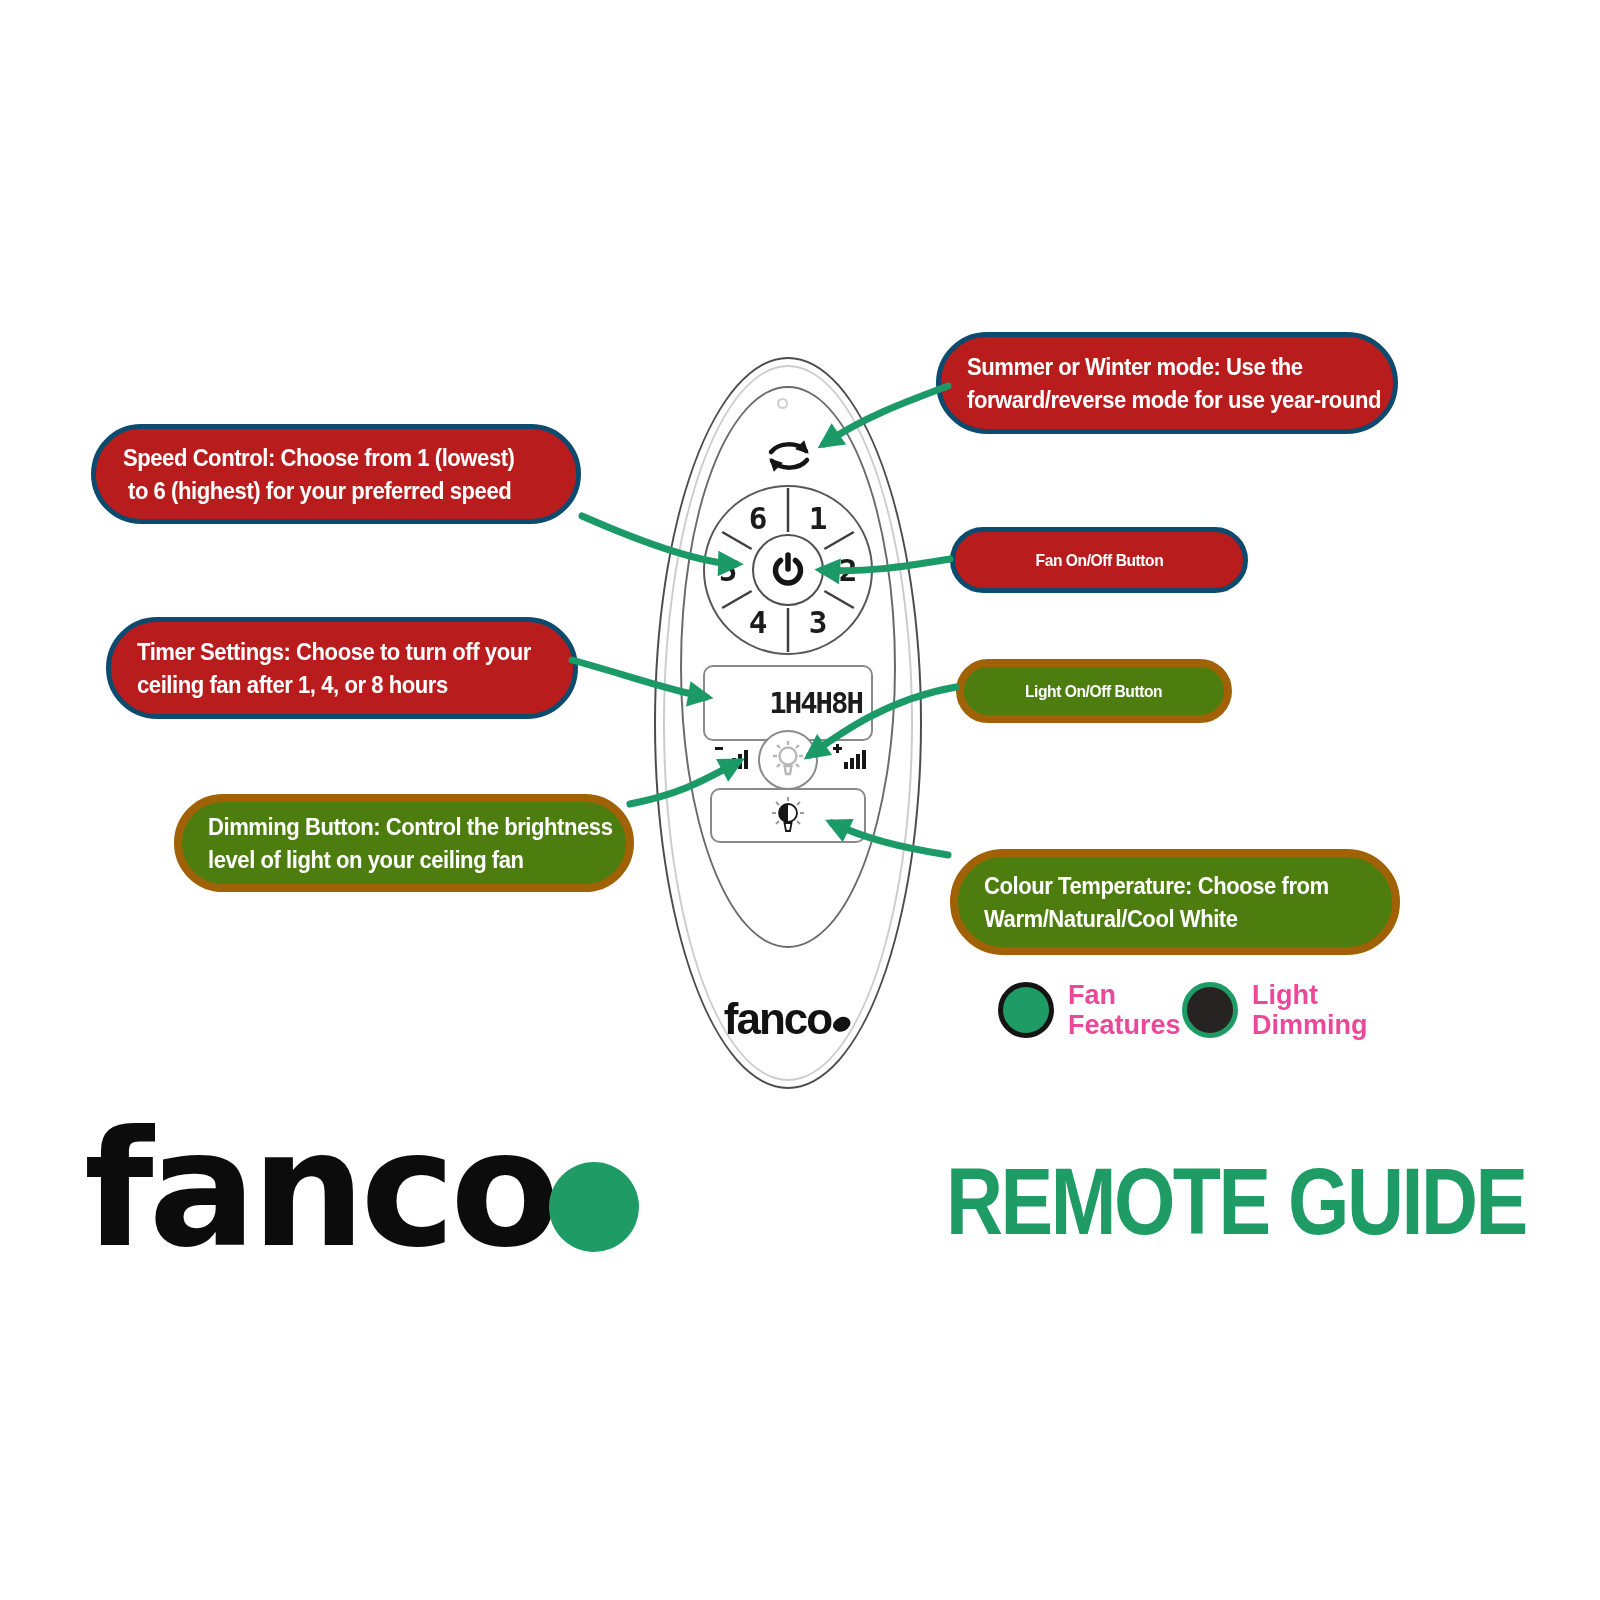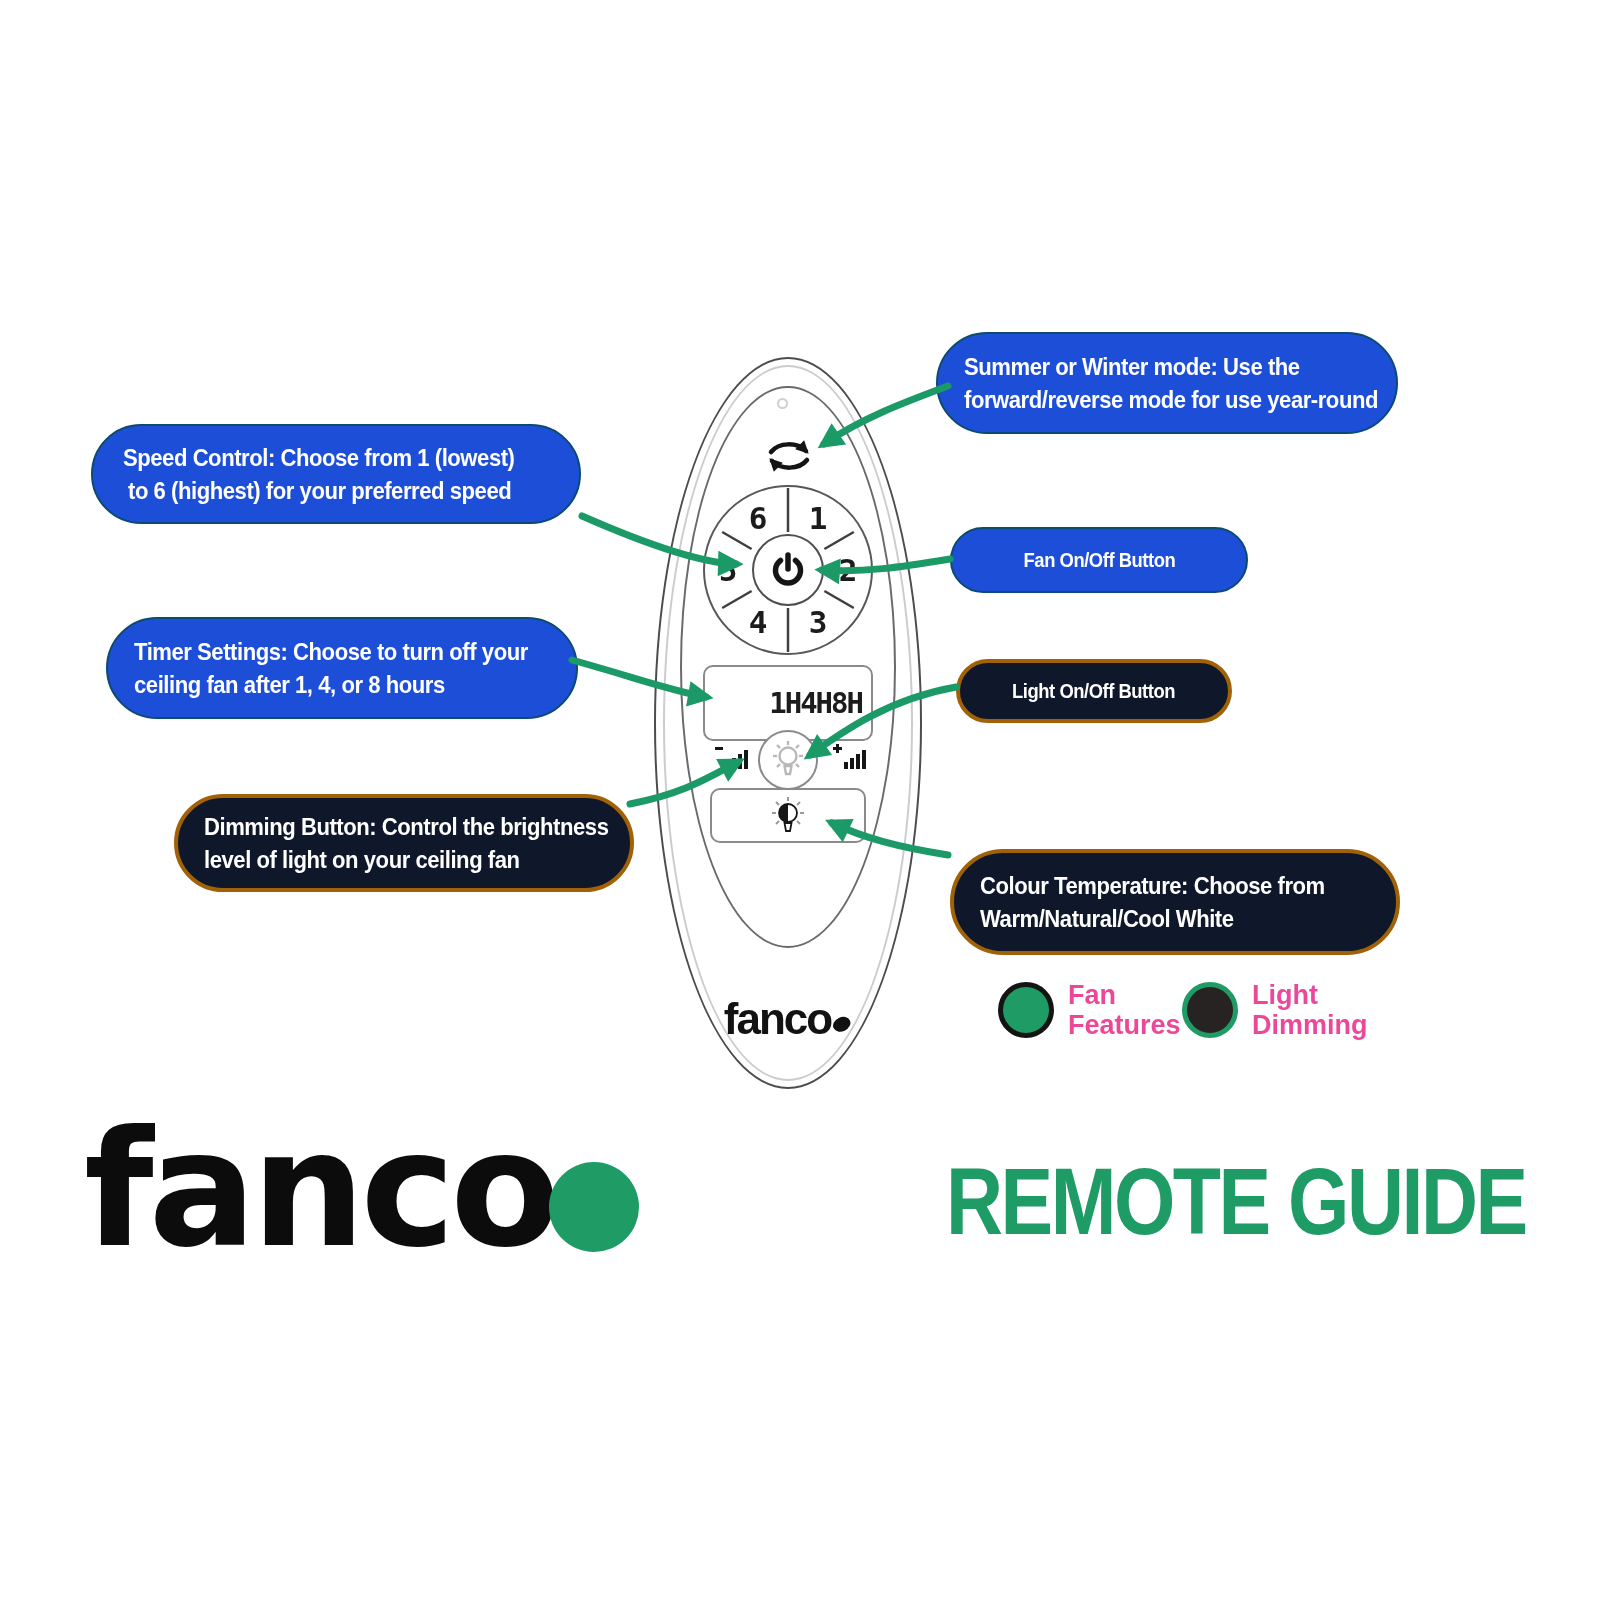--- a/index.html
+++ b/index.html
@@ -25,24 +25,24 @@
   .light-circle{left:758px;top:730px;width:60px;height:60px;border:2px solid #8a8a8a;border-radius:50%;background:#fff;
                 display:flex;align-items:center;justify-content:center;}
   .remote-logo{left:700px;top:994px;width:176px;text-align:center;font-weight:bold;font-size:44px;
                letter-spacing:-2px;color:#121212;}
   .remote-logo-dot{display:inline-block;width:18px;height:14px;background:#121212;border-radius:50%;
                    transform:rotate(-25deg) translateY(-3px);margin-left:3px;}
 
   
   .pill{position:absolute;box-sizing:border-box;border-radius:60px;display:flex;flex-direction:column;
         justify-content:center;padding:0 26px;color:#fff;font-weight:bold;font-size:24px;line-height:33px;}
-  .pill.green{background:#1d4ed8;border:2px solid #0c4a6e;}
-  .pill.dark{background:#0f172a;border:4px solid #a16207;}
+  .pill.green{background:#b91c1c;border:5px solid #0c4a6e;}
+  .pill.dark{background:#4d7c0f;border:8px solid #a16207;}
   .pill-line{display:block;transform:scaleX(.92);transform-origin:left center;white-space:nowrap;letter-spacing:-0.5px;}
-  .pill.center{align-items:center;font-size:20px;}
+  .pill.center{align-items:center;font-size:17px;}
   .pill.center .pill-line{transform-origin:center center;}
 
   
   .legend-dot{border-radius:50%;width:56px;height:56px;}
   .legend-dot.green{background:#1f9b66;border:5px solid #141414;}
   .legend-dot.dark{background:#262322;border:5px solid #1f9b66;}
   .legend-label{width:130px;font-weight:bold;font-size:27px;line-height:30px;color:#ec4899;}
 
   
   .footer-logo{left:84px;top:1096px;font-family:"DejaVu Sans",sans-serif;font-weight:bold;font-size:160px;

